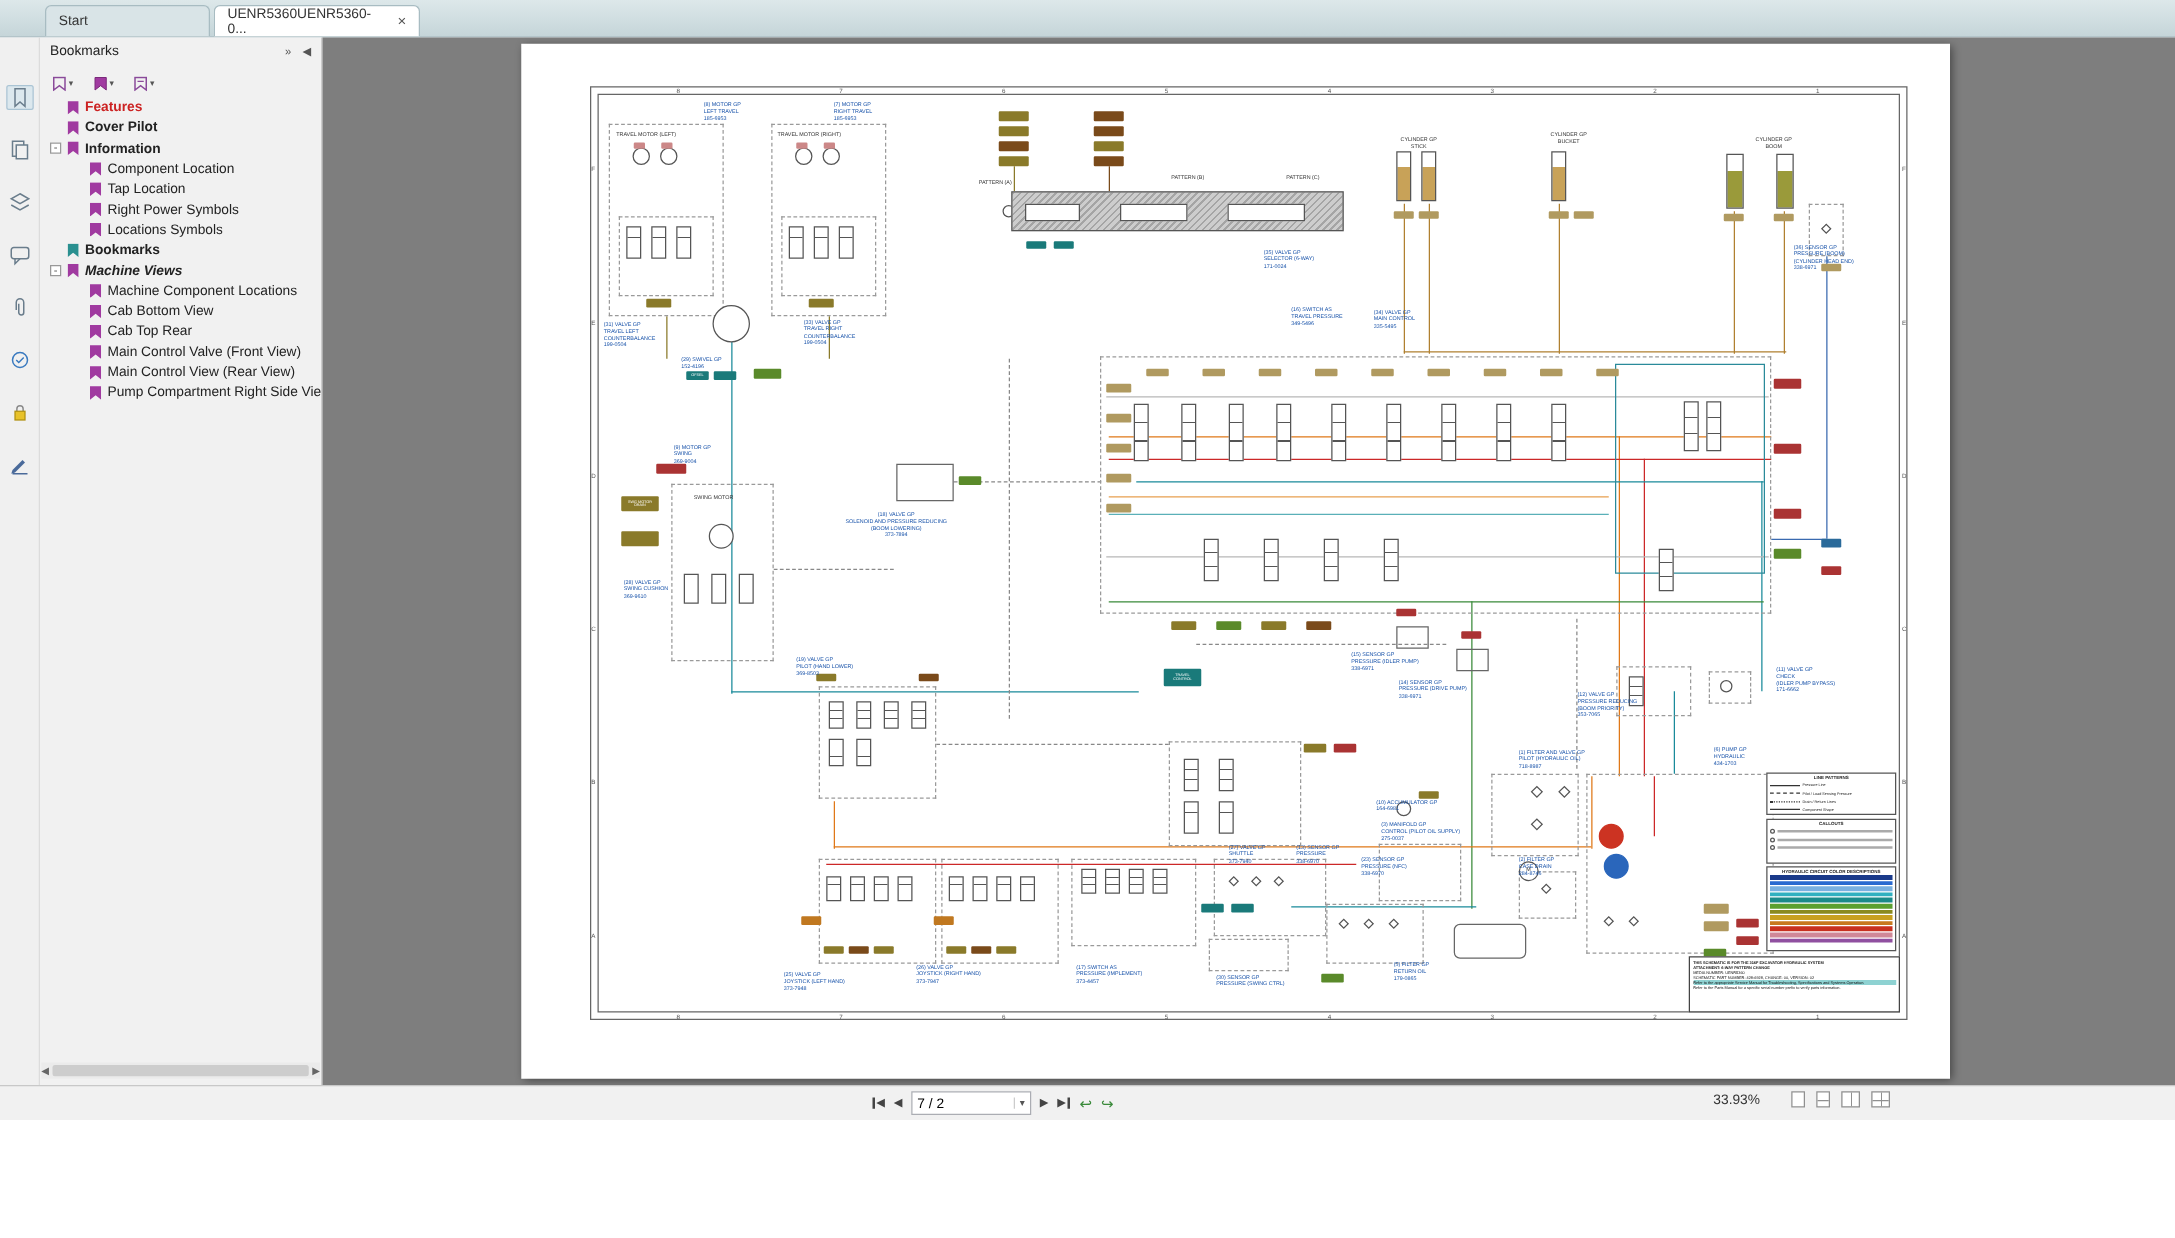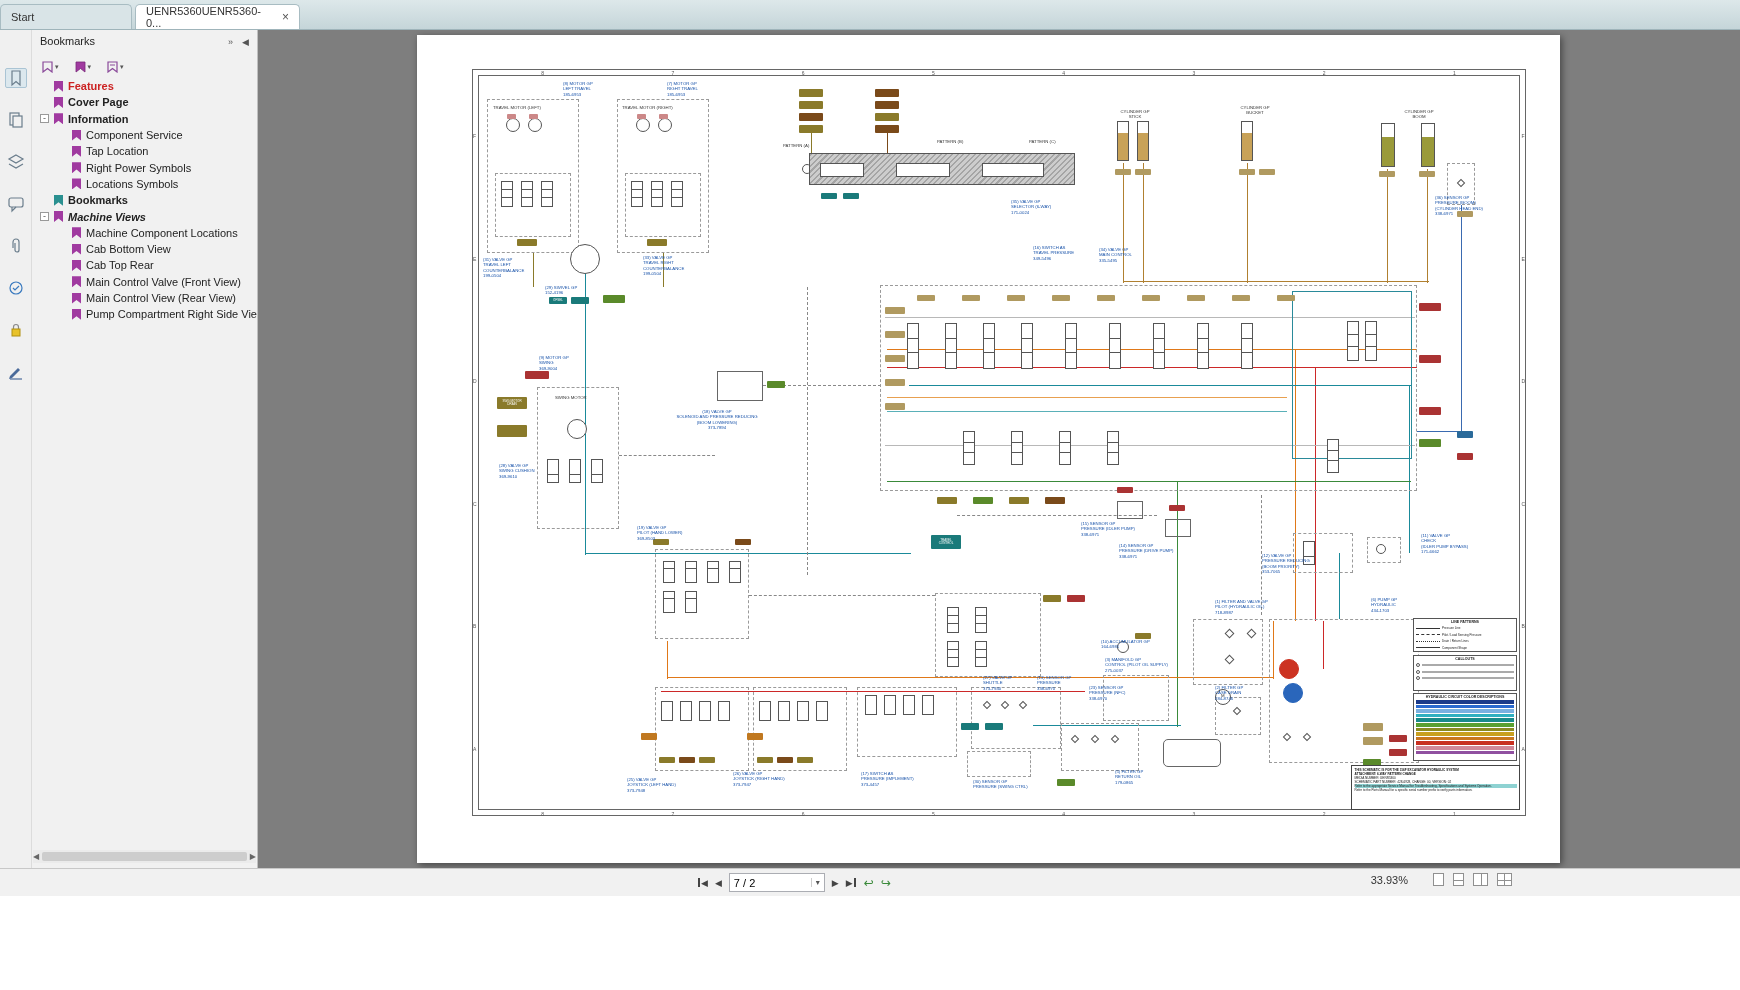--- a/index.html
+++ b/index.html
@@ -1,20 +1,20 @@
 <!DOCTYPE html>
 <html><head>
 <meta charset="utf-8">
 <style>
   * { margin:0; padding:0; box-sizing:border-box; }
   html,body { width:1740px; height:990px; font-family:"Liberation Sans","DejaVu Sans",sans-serif; background:#fff; overflow:hidden; }
   .app { width:1740px; height:990px; position:relative; }
 
   
-  .tabbar { height:30px; background:linear-gradient(#dde8ea,#c5d5d9); border-bottom:1px solid #9fb4ba; display:flex; align-items:flex-end; }
+  .tabbar { height:30px; background:linear-gradient(#dde8ea,#c5d5d9); border-bottom:1px solid #9fb4ba; display:flex; align-items:flex-end; padding-left:36px; }
   .tab { height:25px; display:flex; align-items:center; padding:0 10px; font-size:11px; color:#333; border:1px solid #a8bcc2; border-bottom:none; border-radius:5px 5px 0 0; margin-right:3px; }
   .tab.inactive { background:#d9e4e7; width:132px; }
   .tab.active { background:#fff; width:165px; justify-content:space-between; }
   .tab-close { color:#555; font-size:12px; margin-left:8px; }
 
   
   .body-row { display:flex; height:838px; }
   .icon-strip { width:32px; background:#f0f0f0; border-right:1px solid #dcdcdc; display:flex; flex-direction:column; align-items:center; padding-top:38px; gap:22px; }
   .strip-icon { width:22px; height:20px; display:flex; align-items:center; justify-content:center; border-radius:2px; }
   .strip-icon.active { background:#dce8ee; border:1px solid #aac4d4; }
@@ -179,31 +179,31 @@
       </div>
       <div id="bm-tree">
           <div class="bm-row" style="padding-left: 8px;">
             <span class="expander-space"></span>
             <span class="bm-flag" style="background: rgb(160, 58, 160);"></span>
             <span class="bm-label" style="font-weight: bold; color: rgb(204, 34, 34);">Features</span>
           </div>
           <div class="bm-row" style="padding-left: 8px;">
             <span class="expander-space"></span>
             <span class="bm-flag" style="background: rgb(160, 58, 160);"></span>
-            <span class="bm-label" style="font-weight: bold;">Cover Page</span>
+            <span class="bm-label" style="font-weight: bold;">Cover Pilot</span>
           </div>
           <div class="bm-row" style="padding-left: 8px;">
             <span class="expander">-</span>
             <span class="bm-flag" style="background: rgb(160, 58, 160);"></span>
             <span class="bm-label" style="font-weight: bold;">Information</span>
           </div>
           <div class="bm-row" style="padding-left: 26px;">
             <span class="expander-space"></span>
             <span class="bm-flag" style="background: rgb(160, 58, 160);"></span>
-            <span class="bm-label">Component Service</span>
+            <span class="bm-label">Component Location</span>
           </div>
           <div class="bm-row" style="padding-left: 26px;">
             <span class="expander-space"></span>
             <span class="bm-flag" style="background: rgb(160, 58, 160);"></span>
             <span class="bm-label">Tap Location</span>
           </div>
           <div class="bm-row" style="padding-left: 26px;">
             <span class="expander-space"></span>
             <span class="bm-flag" style="background: rgb(160, 58, 160);"></span>
             <span class="bm-label">Right Power Symbols</span>

